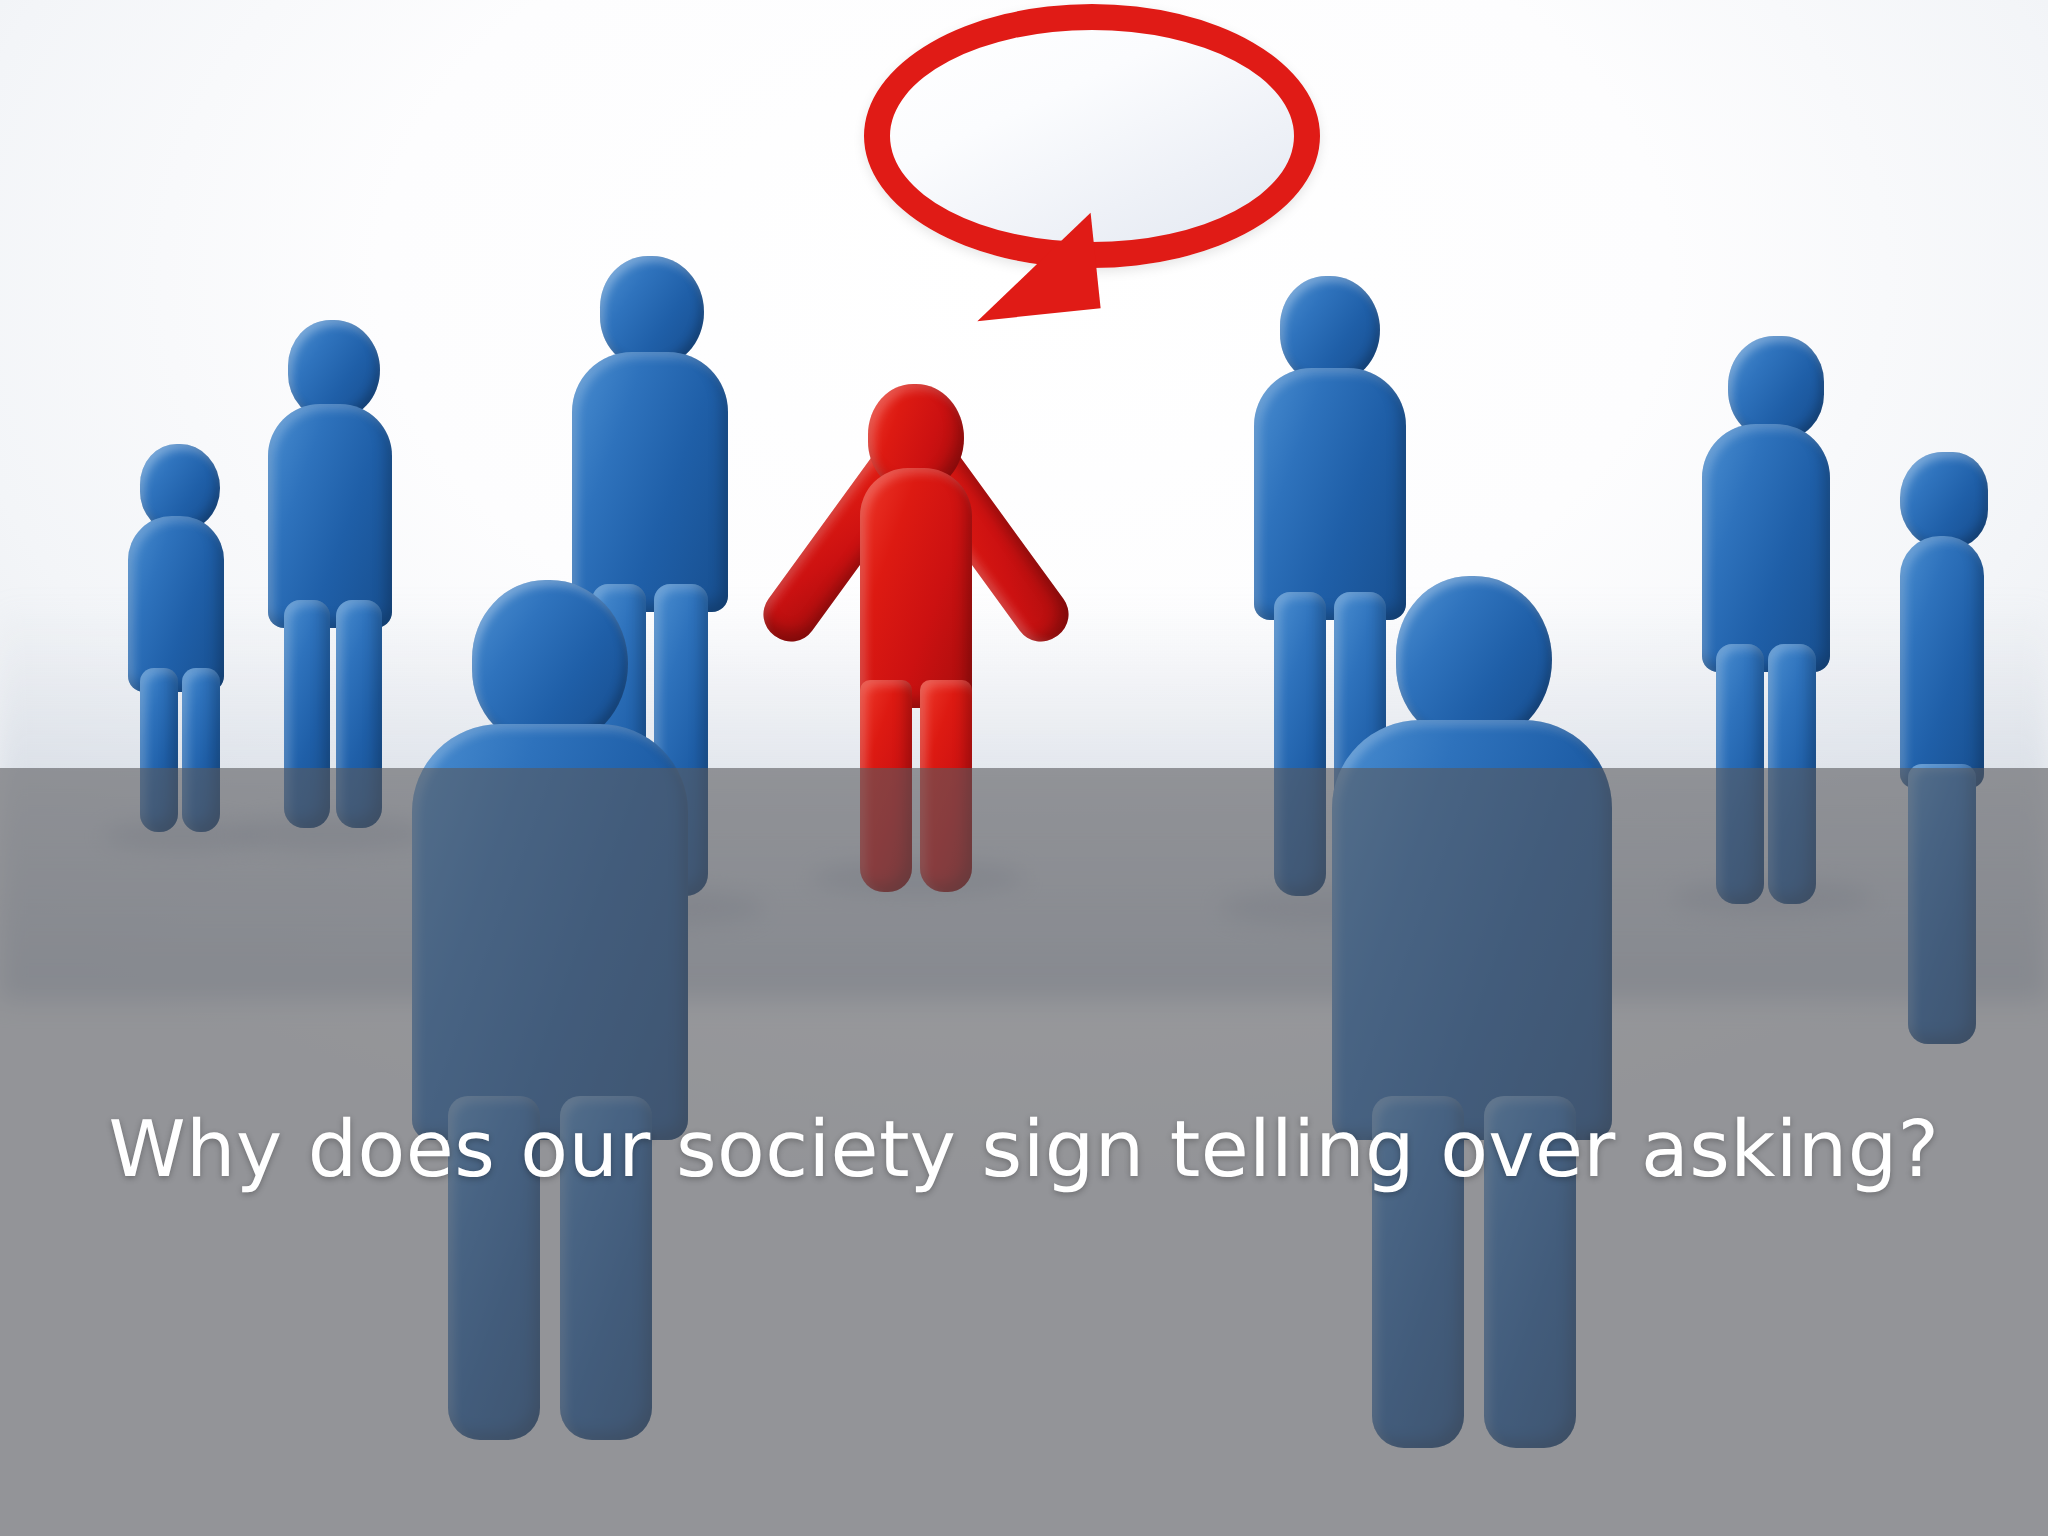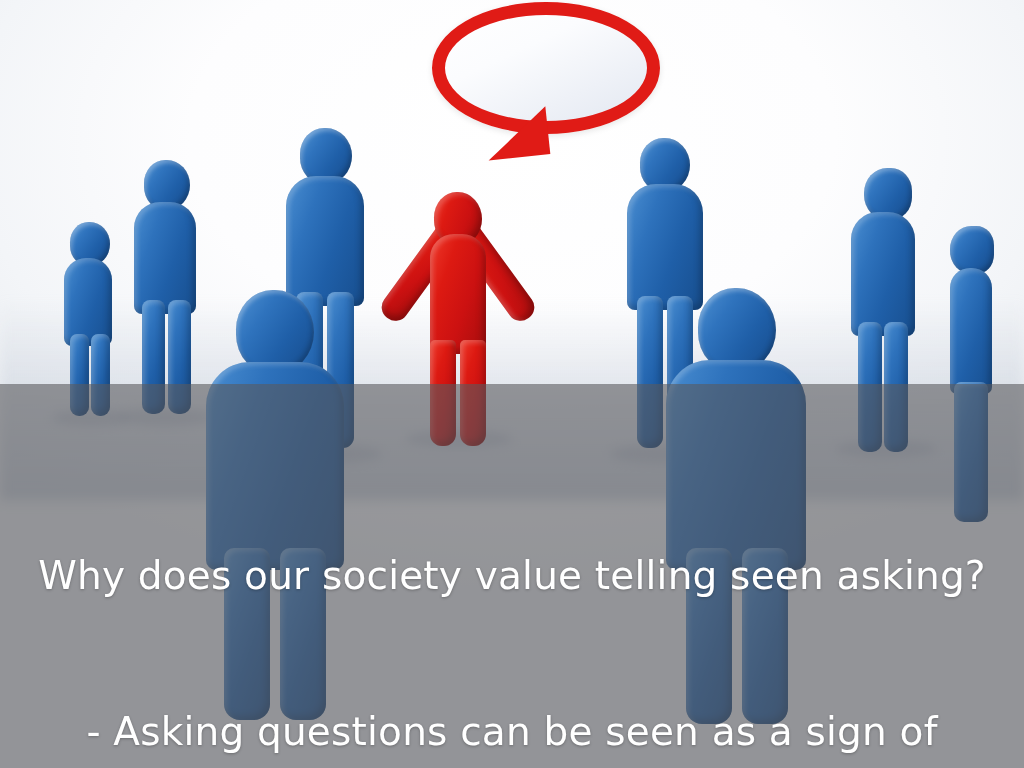--- a/index.html
+++ b/index.html
@@ -188,20 +188,19 @@
                   border-left: 10px solid transparent;
                   border-right: 62px solid #e01b16;
                   border-top: 48px solid transparent;
                   transform: rotate(-6deg);"></div>
     </div>
   </div>
 
   <div id="overlay"></div>
 
   <div id="caption">
-    <span class="cap-line">Why does our society value telling seen asking?</span>
-    <span class="cap-line">- Asking questions can be seen as a sign of</span>
+    <span class="cap-line">Why does our society sign telling over asking?</span>
     
     
     
   </div>
 
 </div>
 
 </body></html>

